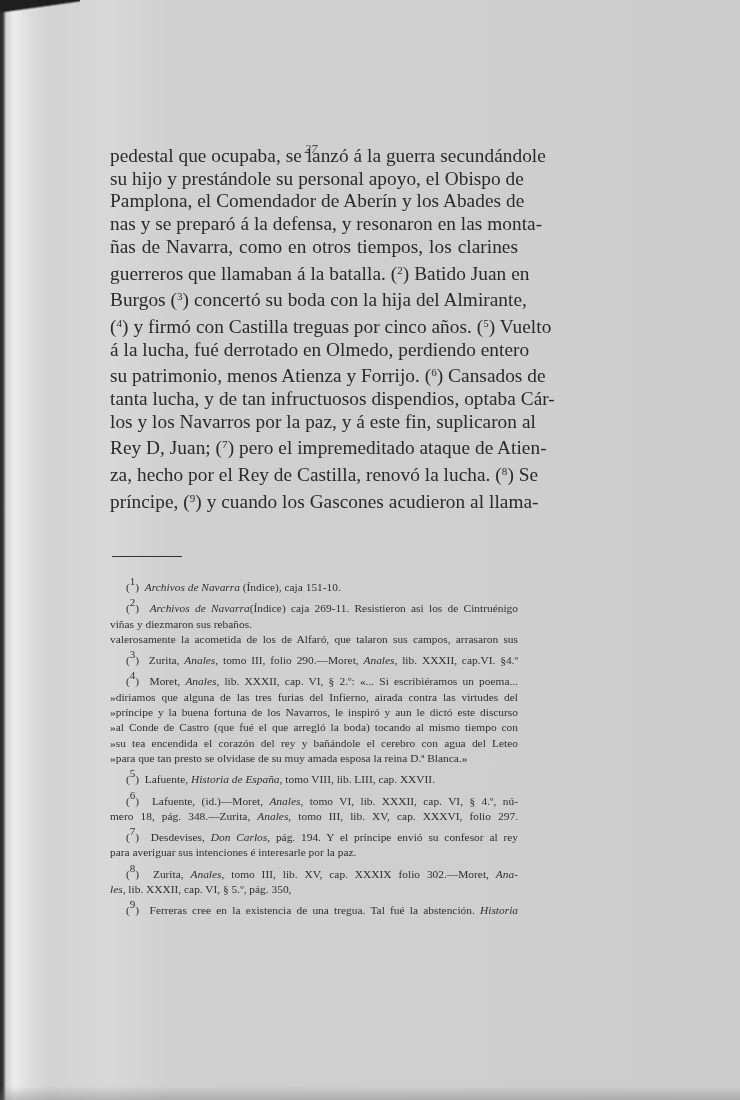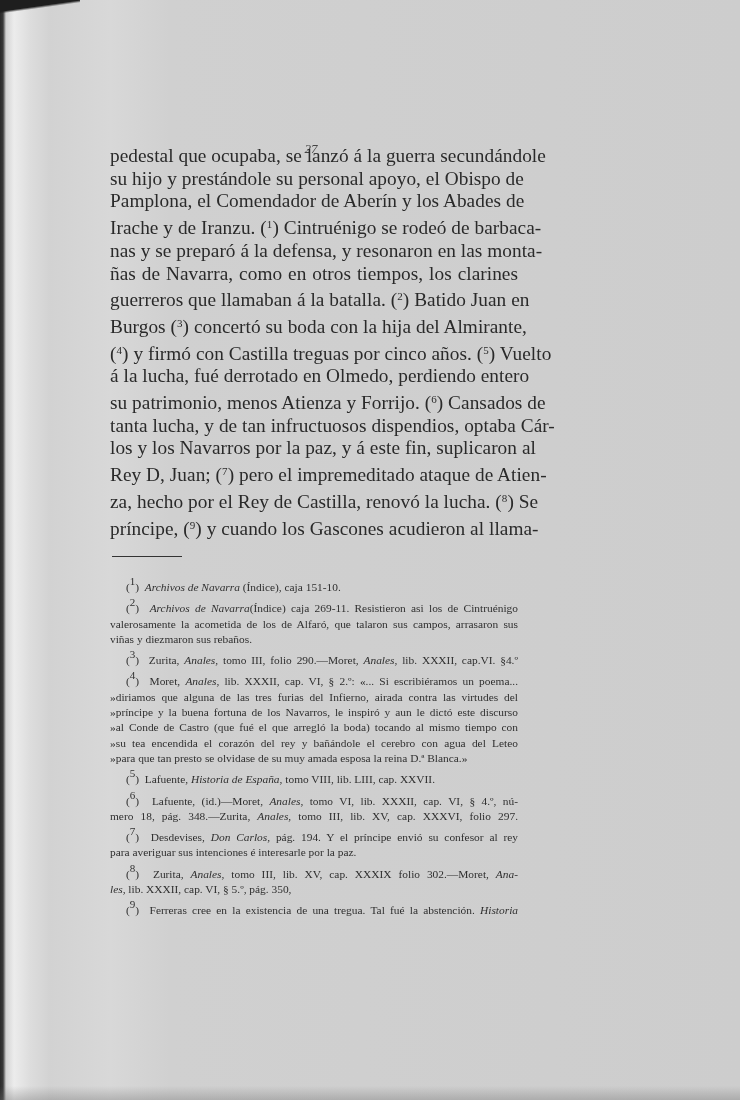--- a/index.html
+++ b/index.html
@@ -53,21 +53,20 @@
 <div class="scan-page">
   <div class="top-shadow"></div>
   <div class="bottom-shade"></div>
 
   <div class="page-number">27</div>
 
   <div class="body-text" id="body-text">
       <span class="line">pedestal que ocupaba, se lanzó á la guerra secundándole</span>
       <span class="line">su hijo y prestándole su personal apoyo, el Obispo de</span>
       <span class="line">Pamplona, el Comendador de Aberín y los Abades de</span>
-      <span class="line"><span>Irache y de Iranzu. (</span><sup class="fn">1</sup><span>) Cintruénigo se rodeó de barbaca-</span></span>
       <span class="line">nas y se preparó á la defensa, y resonaron en las monta-</span>
       <span class="line">ñas de Navarra, como en otros tiempos, los clarines</span>
       <span class="line"><span>guerreros que llamaban á la batalla. (</span><sup class="fn">2</sup><span>) Batido Juan en</span></span>
       <span class="line"><span>Burgos (</span><sup class="fn">3</sup><span>) concertó su boda con la hija del Almirante,</span></span>
       <span class="line"><span>(</span><sup class="fn">4</sup><span>) y firmó con Castilla treguas por cinco años. (</span><sup class="fn">5</sup><span>) Vuelto</span></span>
       <span class="line">á la lucha, fué derrotado en Olmedo, perdiendo entero</span>
       <span class="line"><span>su patrimonio, menos Atienza y Forrijo. (</span><sup class="fn">6</sup><span>) Cansados de</span></span>
       <span class="line">tanta lucha, y de tan infructuosos dispendios, optaba Cár-</span>
       <span class="line">los y los Navarros por la paz, y á este fin, suplicaron al</span>
       <span class="line"><span>Rey D, Juan; (</span><sup class="fn">7</sup><span>) pero el impremeditado ataque de Atien-</span></span>
@@ -75,22 +74,22 @@
       <span class="line"><span>príncipe, (</span><sup class="fn">9</sup><span>) y cuando los Gascones acudieron al llama-</span></span>
     </div>
 
   <div class="rule"></div>
 
   <div class="footnotes">
 
     <span class="fline end indent">(<sup class="fn">1</sup>) &nbsp;<i>Archivos de Navarra</i><span> (Índice), caja 151-10.</span></span>
 
     <span class="fline indent">(<sup class="fn">2</sup>) &nbsp;<i>Archivos de Navarra</i><span>(Índice) caja 269-11. Resistieron asi los de Cintruénigo</span></span>
+    <span class="fline end">viñas y diezmaron sus rebaños.</span>
     <span class="fline">valerosamente la acometida de los de Alfaró, que talaron sus campos, arrasaron sus</span>
-    <span class="fline end">viñas y diezmaron sus rebaños.</span>
 
     <span class="fline indent">(<sup class="fn">3</sup>) &nbsp;<span>Zurita, </span><i>Anales</i><span>, tomo III, folio 290.—Moret, </span><i>Anales</i><span>, lib. XXXII, cap.VI. §4.º</span></span>
 
     <span class="fline indent">(<sup class="fn">4</sup>) &nbsp;<span>Moret, </span><i>Anales</i><span>, lib. XXXII, cap. VI, § 2.º: «... Si escribiéramos un poema...</span></span>
     <span class="fline">»diriamos que alguna de las tres furias del Infierno, airada contra las virtudes del</span>
     <span class="fline">»príncipe y la buena fortuna de los Navarros, le inspiró y aun le dictó este discurso</span>
     <span class="fline">»al Conde de Castro (que fué el que arregló la boda) tocando al mismo tiempo con</span>
     <span class="fline">»su tea encendida el corazón del rey y bañándole el cerebro con agua del Leteo</span>
     <span class="fline end">»para que tan presto se olvidase de su muy amada esposa la reina D.ª Blanca.»</span>
 

